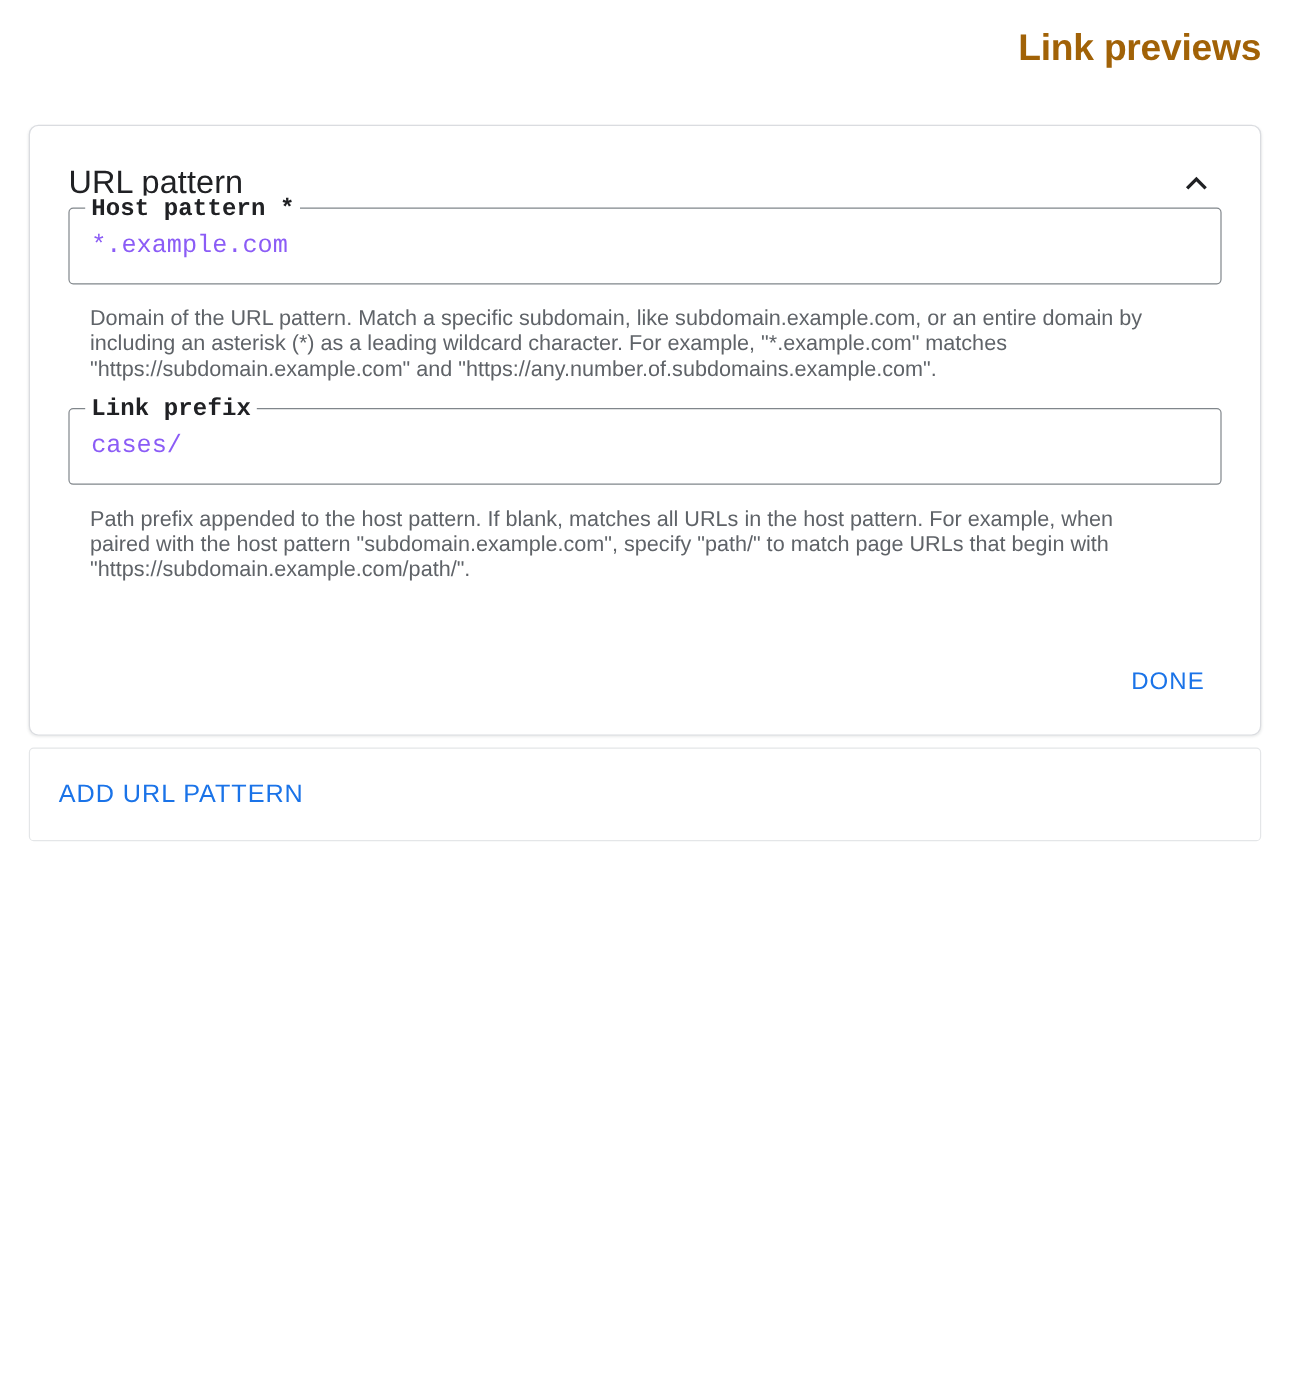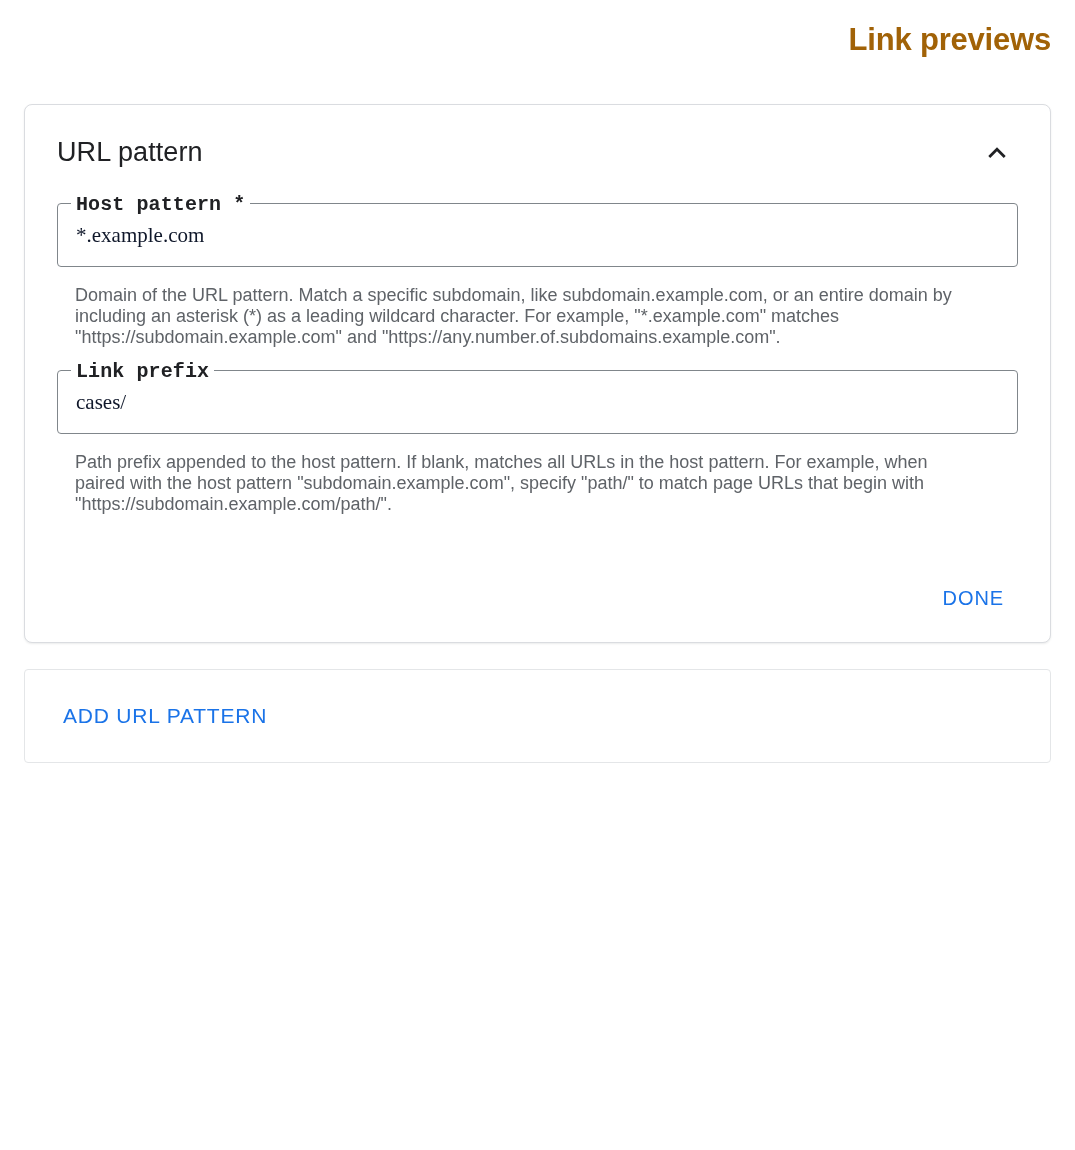--- a/index.html
+++ b/index.html
@@ -50,21 +50,20 @@
     border-radius: 8px;
     background: #fff;
     box-shadow: 0 1px 2px rgba(60,64,67,0.10);
     padding: 26px 32px 22px 32px;
     box-sizing: border-box;
   }
   .card-header {
     display: flex;
     align-items: center;
     justify-content: space-between;
-    margin-bottom: 30px;
   }
   .card-title {
     font-size: 27px;
     font-weight: 400;
     color: #202124;
     letter-spacing: 0.1px;
   }
   .collapse-btn {
     background: none;
     border: none;
@@ -93,26 +92,26 @@
     background: #fff;
     padding: 0 5px;
     font-size: 20px;
     font-weight: 700;
     color: #202124;
     letter-spacing: 0.1px;
     font-family: Liberation Mono, monospace;
   }
   .field-value {
     font-size: 21px;
-    color: #0f172a;
+    color: #8b5cf6;
     border: none;
     outline: none;
     width: 100%;
     background: transparent;
-    font-family: Liberation Serif, serif;
+    font-family: Liberation Mono, monospace;
   }
   .field-help {
     font-size: 18px;
     line-height: 21px;
     color: #5f6368;
     padding: 12px 0 0 18px;
     max-width: 880px;
   }
   .spacer-lg { height: 22px; }
   .card-actions {
@@ -126,28 +125,28 @@
     color: #1a73e8;
     font-size: 20px;
     font-weight: 500;
     letter-spacing: 0.9px;
     padding: 10px 14px;
     cursor: pointer;
     font-family: "Liberation Sans", sans-serif;
     text-align: right;
   }
   .add-bar {
-    margin-top: 26px;
+    margin-top: 10px;
     border: 1px solid #e4e6e8;
     border-radius: 4px;
     background: #fff;
-    height: 94px;
+    height: 78px;
     display: flex;
     align-items: center;
-    padding-left: 34px;
+    padding-left: 20px;
     box-sizing: border-box;
   }
   .add-btn {
     background: none;
     border: none;
     color: #1a73e8;
     font-size: 21px;
     font-weight: 500;
     letter-spacing: 0.8px;
     cursor: pointer;

